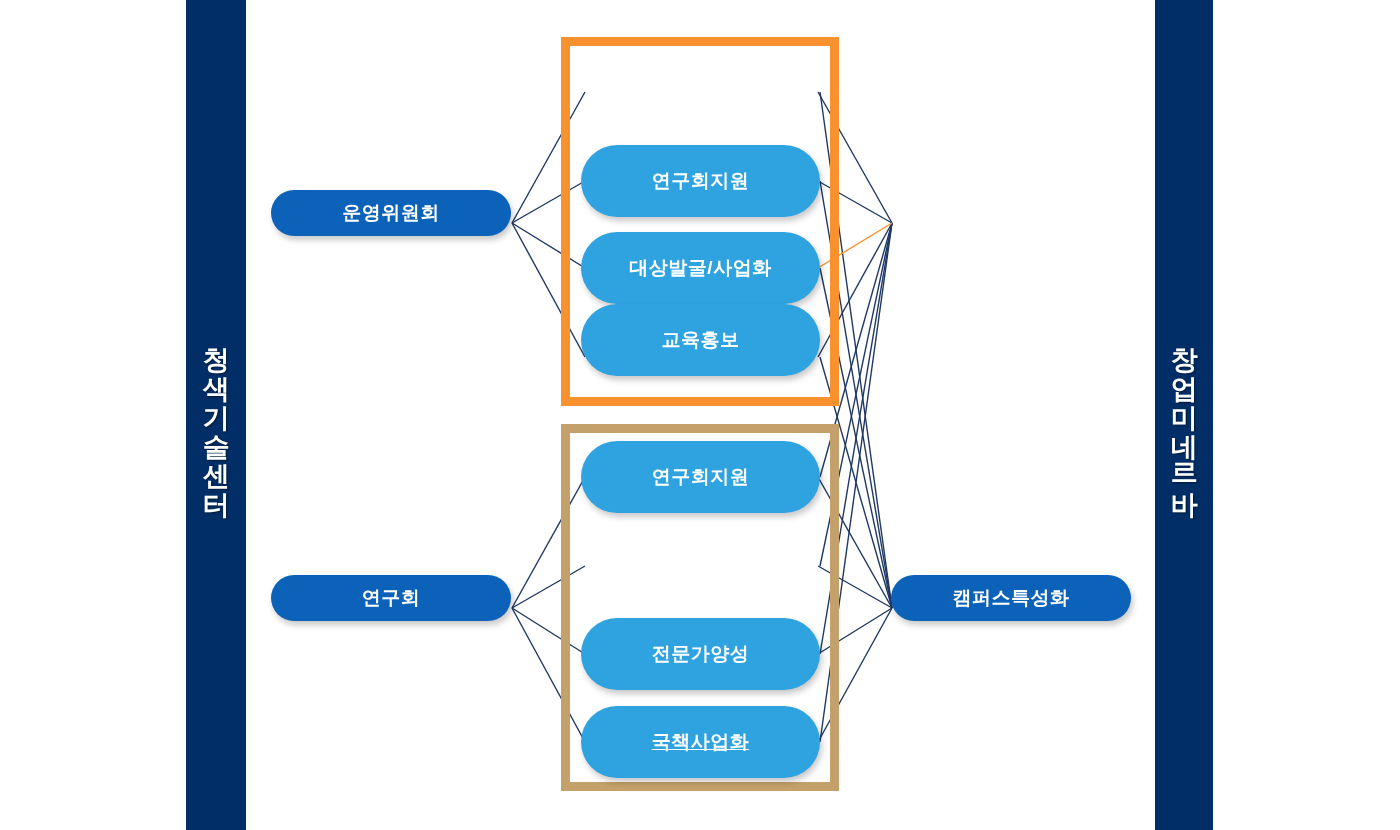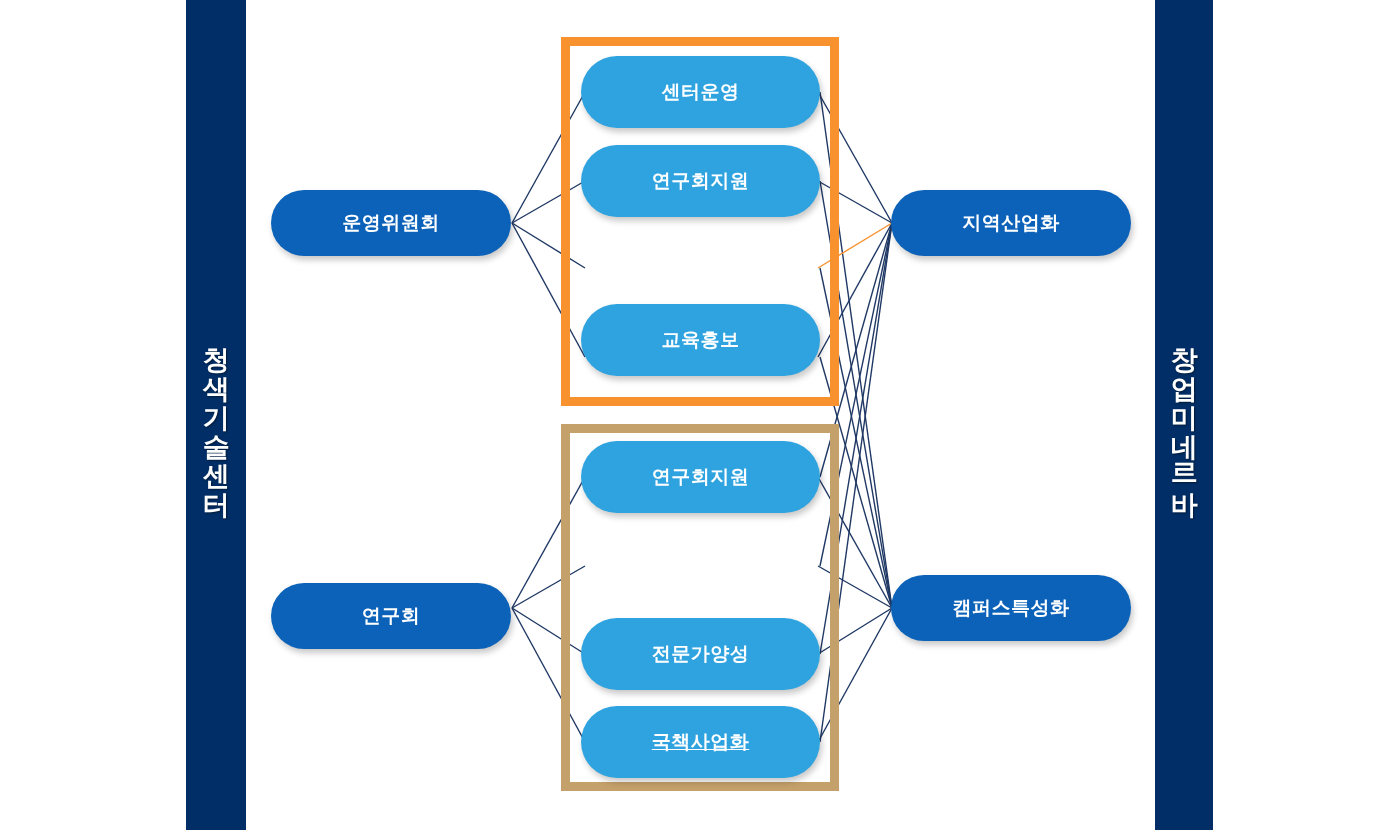--- a/index.html
+++ b/index.html
@@ -74,21 +74,21 @@
     justify-content: center;
     color: #ffffff;
     font-weight: bold;
     text-align: center;
     box-shadow: 2px 4px 6px rgba(0,0,0,0.22);
     white-space: nowrap;
   }
   .node-main {
     background: #0B62B8;
     width: 240px;
-    height: 66px;
+    height: 46px;
     border-radius: 33px 33px 33px 33px;
     font-size: 19px;
     letter-spacing: 0.5px;
   }
   .node-sub {
     background: #2EA3E0;
     width: 239px;
     height: 72px;
     border-radius: 36px;
     font-size: 19px;
@@ -147,37 +147,34 @@
     </g>
   </svg>
 
   <div class="group-frame group-upper"></div>
   <div class="group-frame group-lower"></div>
 
   <div class="node node-main" style="left:271px; top:190px;">
     <span class="node-label">운영위원회</span>
   </div>
 
-  <div class="node node-main" style="left:271px; top:575px;margin-top:8px;">
+  <div class="node node-main" style="left:271px; top:575px;">
     <span class="node-label">연구회</span>
   </div>
 
-  <div class="node node-main" style="left:891px; top:190px;">
-    <span class="node-label">지역산업화</span>
-  </div>
 
   <div class="node node-main" style="left:891px; top:575px;text-align:center;">
     <span class="node-label">캠퍼스특성화</span>
   </div>
 
-  <div class="node node-sub" style="left:581px; top:56px;">
-    <span class="node-label">센터운영</span>
-  </div>
   <div class="node node-sub" style="left:581px; top:145px;">
     <span class="node-label">연구회지원</span>
+  </div>
+  <div class="node node-sub" style="left:581px; top:232px;">
+    <span class="node-label">대상발굴/사업화</span>
   </div>
   <div class="node node-sub" style="left:581px; top:304px;text-align:right;">
     <span class="node-label">교육홍보</span>
   </div>
 
   <div class="node node-sub" style="left:581px; top:441px;">
     <span class="node-label">연구회지원</span>
   </div>
   <div class="node node-sub" style="left:581px; top:618px;">
     <span class="node-label">전문가양성</span>

